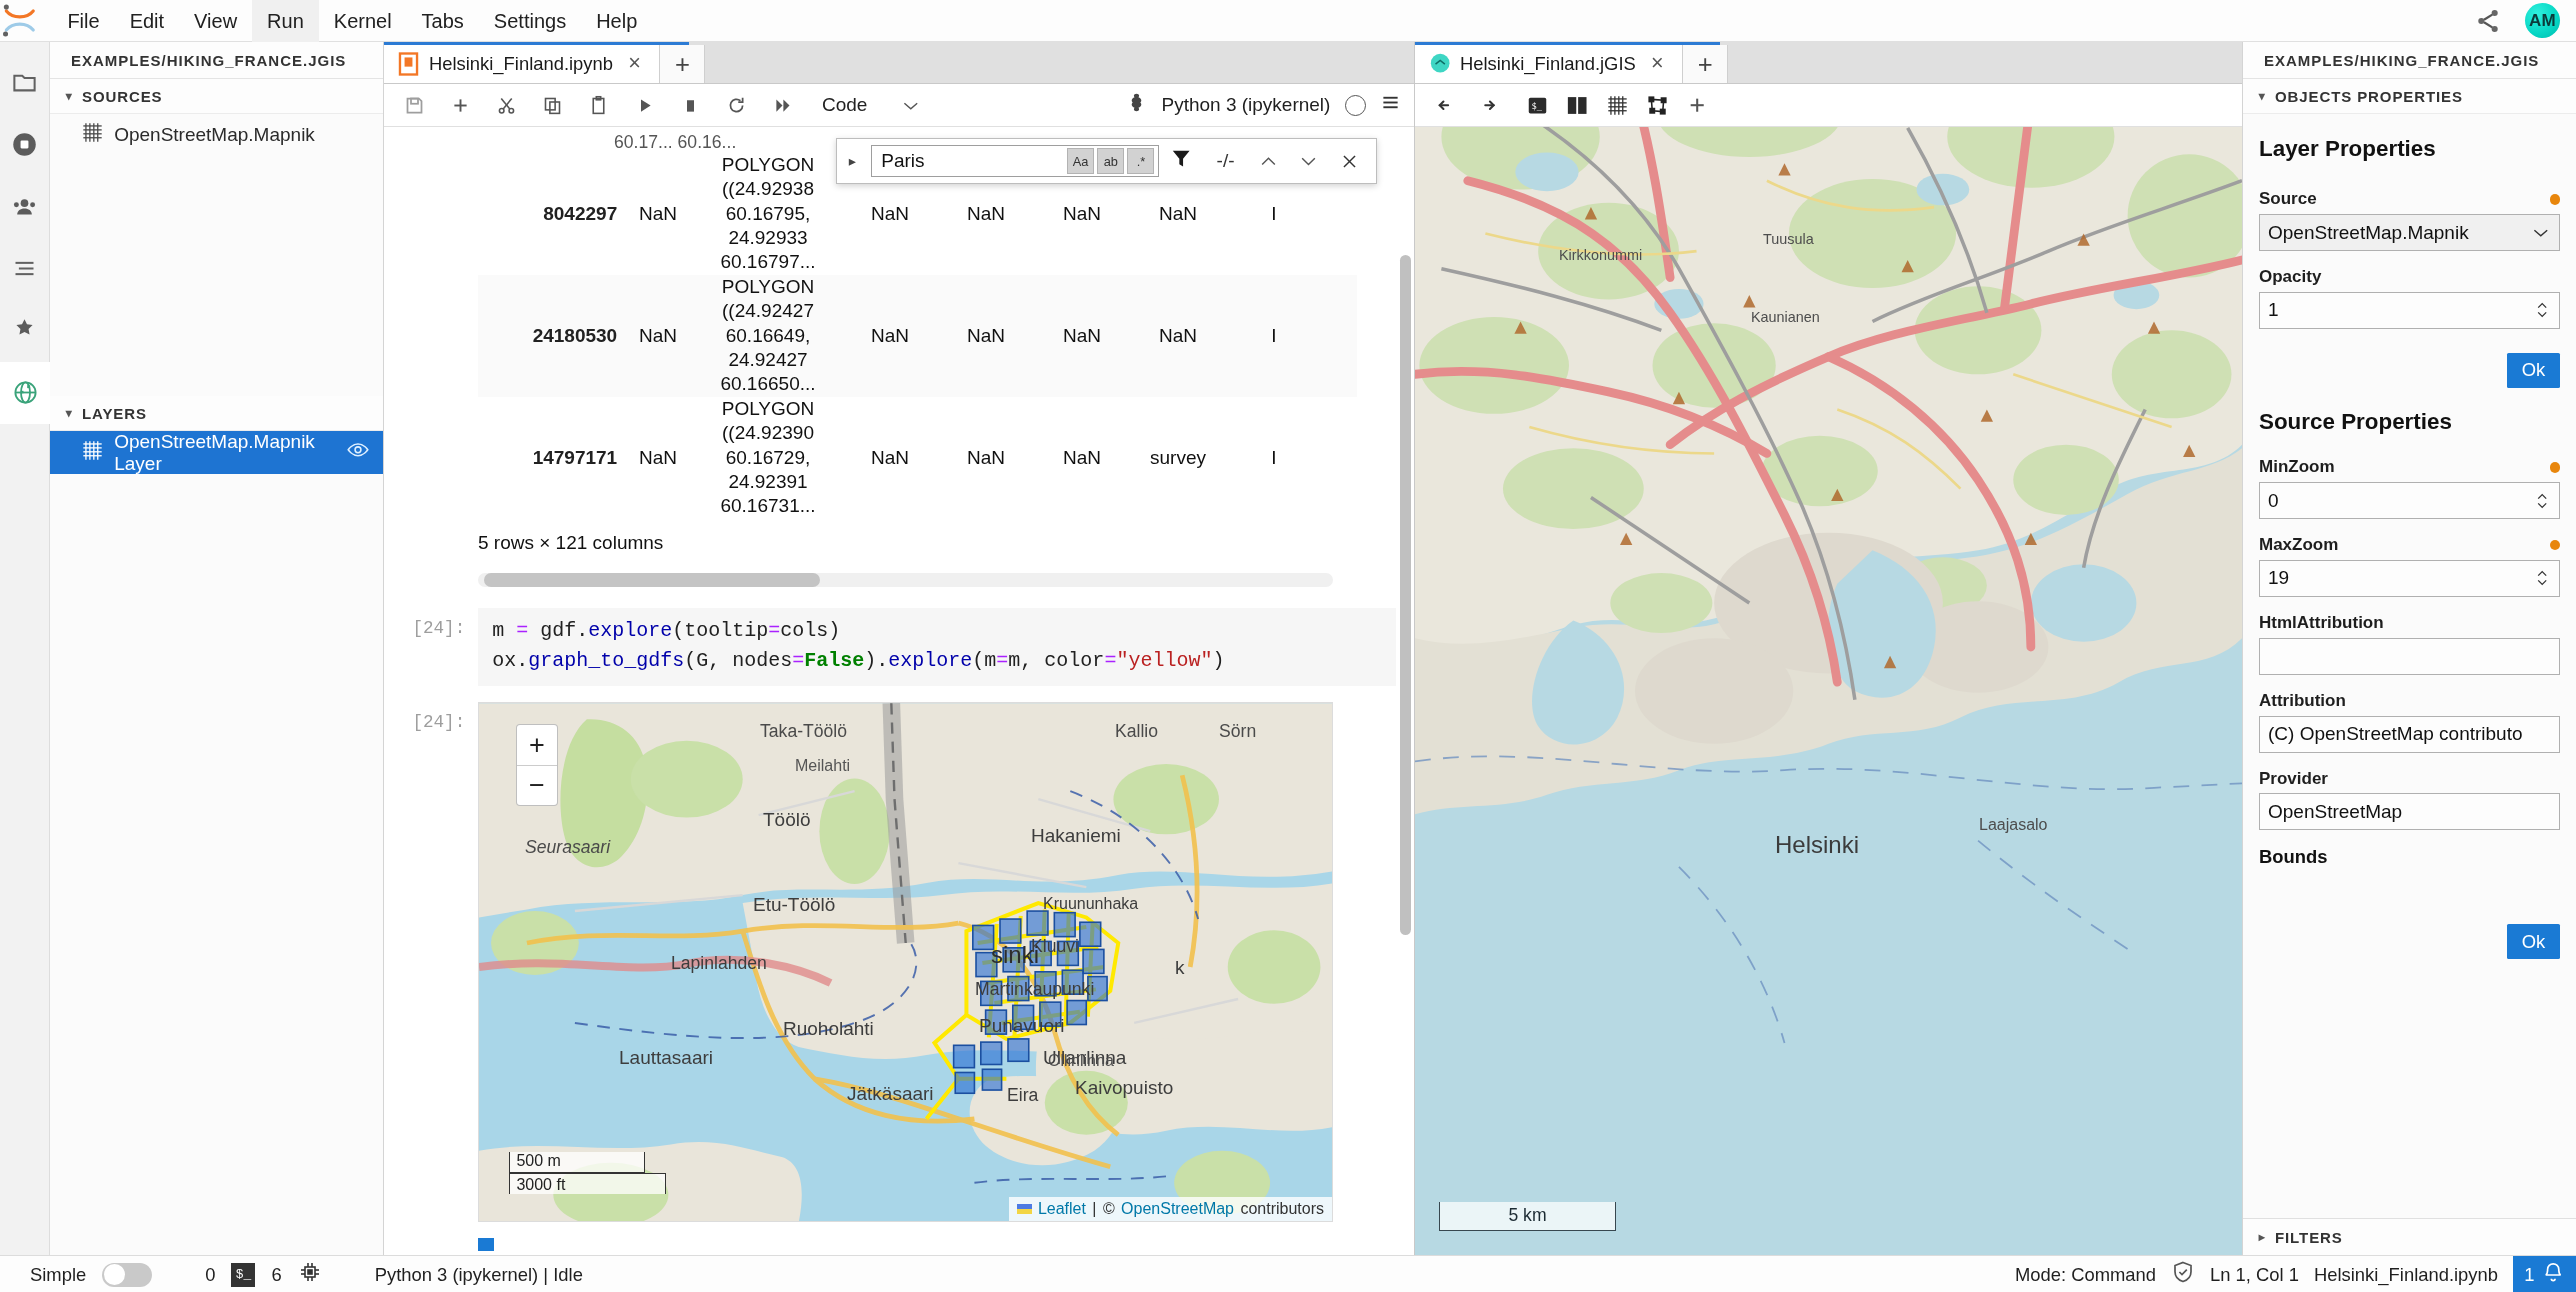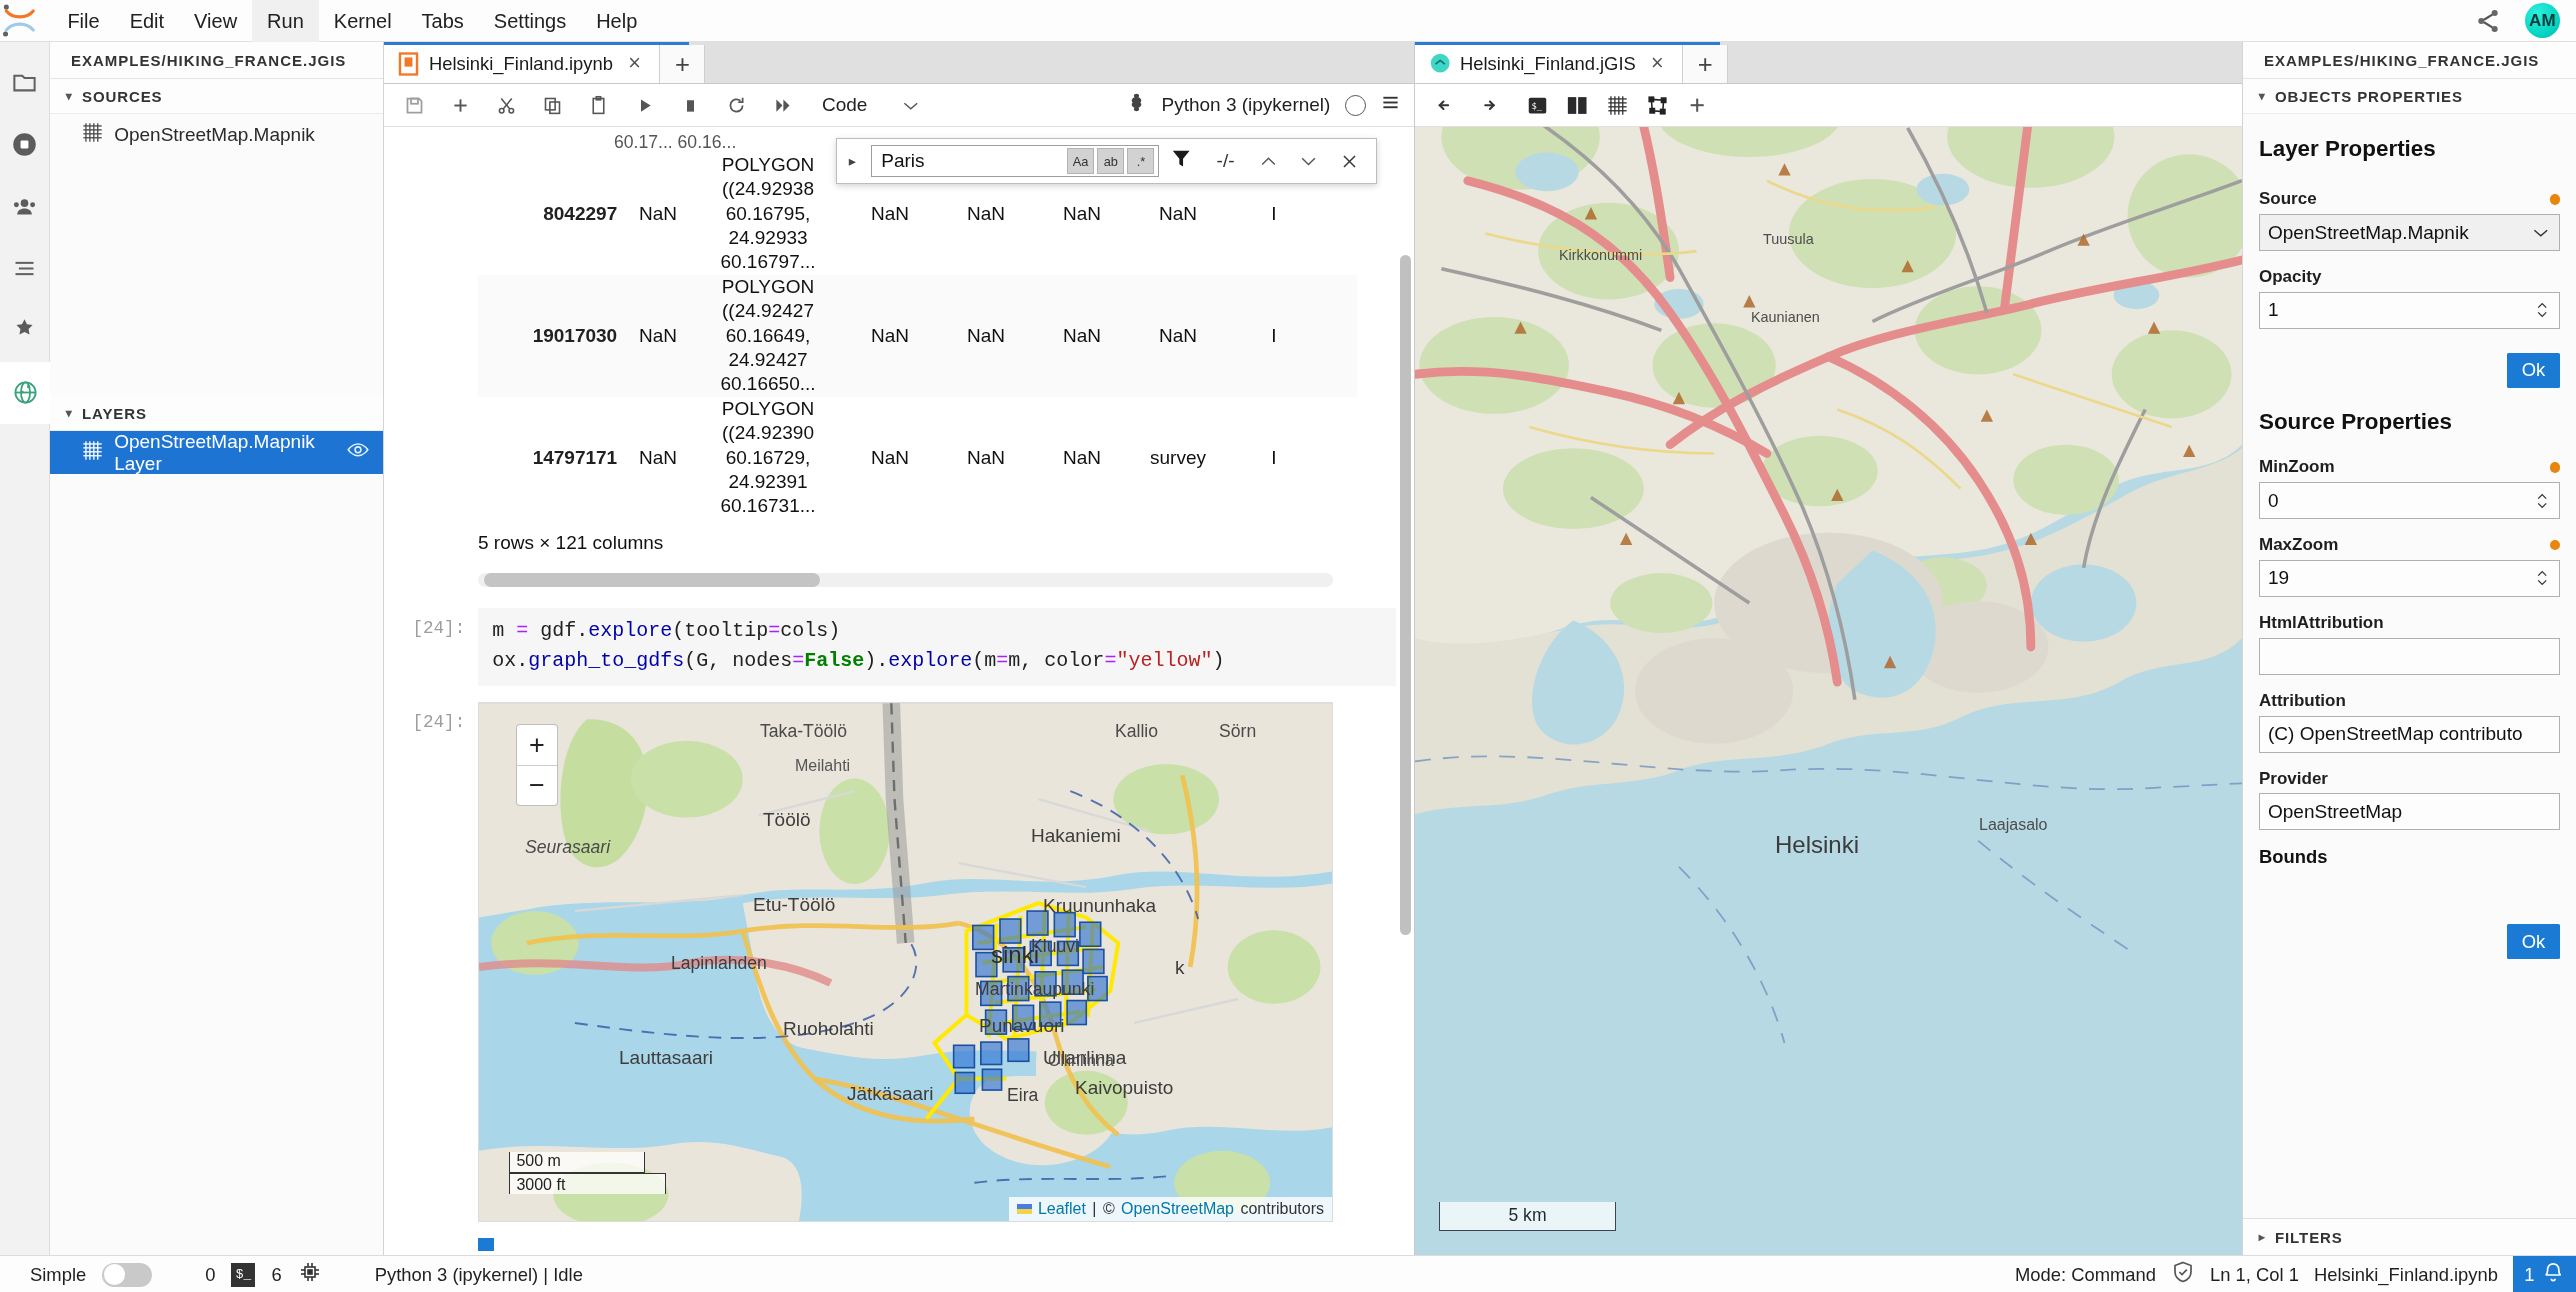--- a/index.html
+++ b/index.html
@@ -549,21 +549,21 @@
                       <div class="df-cell w-nan">NaN</div>
                       <div class="df-cell w-geom">POLYGON<br>((24.92938<br>60.16795,<br>24.92933<br>60.16797...</div>
                       <div class="df-cell w-col">NaN</div>
                       <div class="df-cell w-col">NaN</div>
                       <div class="df-cell w-col">NaN</div>
                       <div class="df-cell w-col">NaN</div>
                       <div class="df-cell w-col">I</div>
                     </div>
 
                     <div class="df-tr alt">
-                      <div class="df-idx">19017030</div>
+                      <div class="df-idx">24180530</div>
                       <div class="df-cell w-nan">NaN</div>
                       <div class="df-cell w-geom">POLYGON<br>((24.92427<br>60.16649,<br>24.92427<br>60.16650...</div>
                       <div class="df-cell w-col">NaN</div>
                       <div class="df-cell w-col">NaN</div>
                       <div class="df-cell w-col">NaN</div>
                       <div class="df-cell w-col">NaN</div>
                       <div class="df-cell w-col">I</div>
                     </div>
 
                     <div class="df-tr white">
@@ -691,21 +691,21 @@
 
                     <div>
                       <span style="position:absolute;left:281px;top:17.6px;font-size:17.6px;color:#4a4a4a">Taka-Töölö</span>
                       <span style="position:absolute;left:636px;top:17.6px;font-size:17.6px;color:#4a4a4a">Kallio</span>
                       <span style="position:absolute;left:740px;top:17.6px;font-size:17.6px;color:#4a4a4a">Sörn</span>
                       <span style="position:absolute;left:46px;top:134px;font-size:17.6px;color:#4a4a4a;font-style:italic">Seurasaari</span>
                       <span style="position:absolute;left:316px;top:54px;font-size:16px;color:#555">Meilahti</span>
                       <span style="position:absolute;left:284px;top:106px;font-size:19px;color:#3d3d3d">Töölö</span>
                       <span style="position:absolute;left:552px;top:122px;font-size:19px;color:#3d3d3d">Hakaniemi</span>
                       <span style="position:absolute;left:274px;top:191px;font-size:19px;color:#3d3d3d">Etu-Töölö</span>
-                      <span style="position:absolute;left:564px;top:192px;font-size:19px;color:#3d3d3d">Kruununhaka</span>
+                      <span style="position:absolute;left:564px;top:192px;font-size:16px;color:#3d3d3d">Kruununhaka</span>
                       <span style="position:absolute;left:552px;top:233px;font-size:17.6px;color:#3d3d3d">Kluuvi</span>
                       <span style="position:absolute;left:192px;top:250px;font-size:17.6px;color:#3d3d3d">Lapinlahden</span>
                       <span style="position:absolute;left:512px;top:238px;font-size:24px;color:#2d2d2d">sinki</span>
                       <span style="position:absolute;left:696px;top:254px;font-size:19px;color:#3d3d3d">k</span>
                       <span style="position:absolute;left:496px;top:276px;font-size:17.6px;color:#3d3d3d">Martinkaupunki</span>
                       <span style="position:absolute;left:304px;top:315px;font-size:19px;color:#3d3d3d">Ruoholahti</span>
                       <span style="position:absolute;left:500px;top:312px;font-size:19px;color:#3d3d3d">Punavuori</span>
                       <span style="position:absolute;left:564px;top:344px;font-size:19px;color:#3d3d3d">Ullanlinna</span>
                       <span style="position:absolute;left:140px;top:344px;font-size:19px;color:#3d3d3d">Lauttasaari</span>
                       <span style="position:absolute;left:368px;top:380px;font-size:19px;color:#3d3d3d">Jätkäsaari</span>

